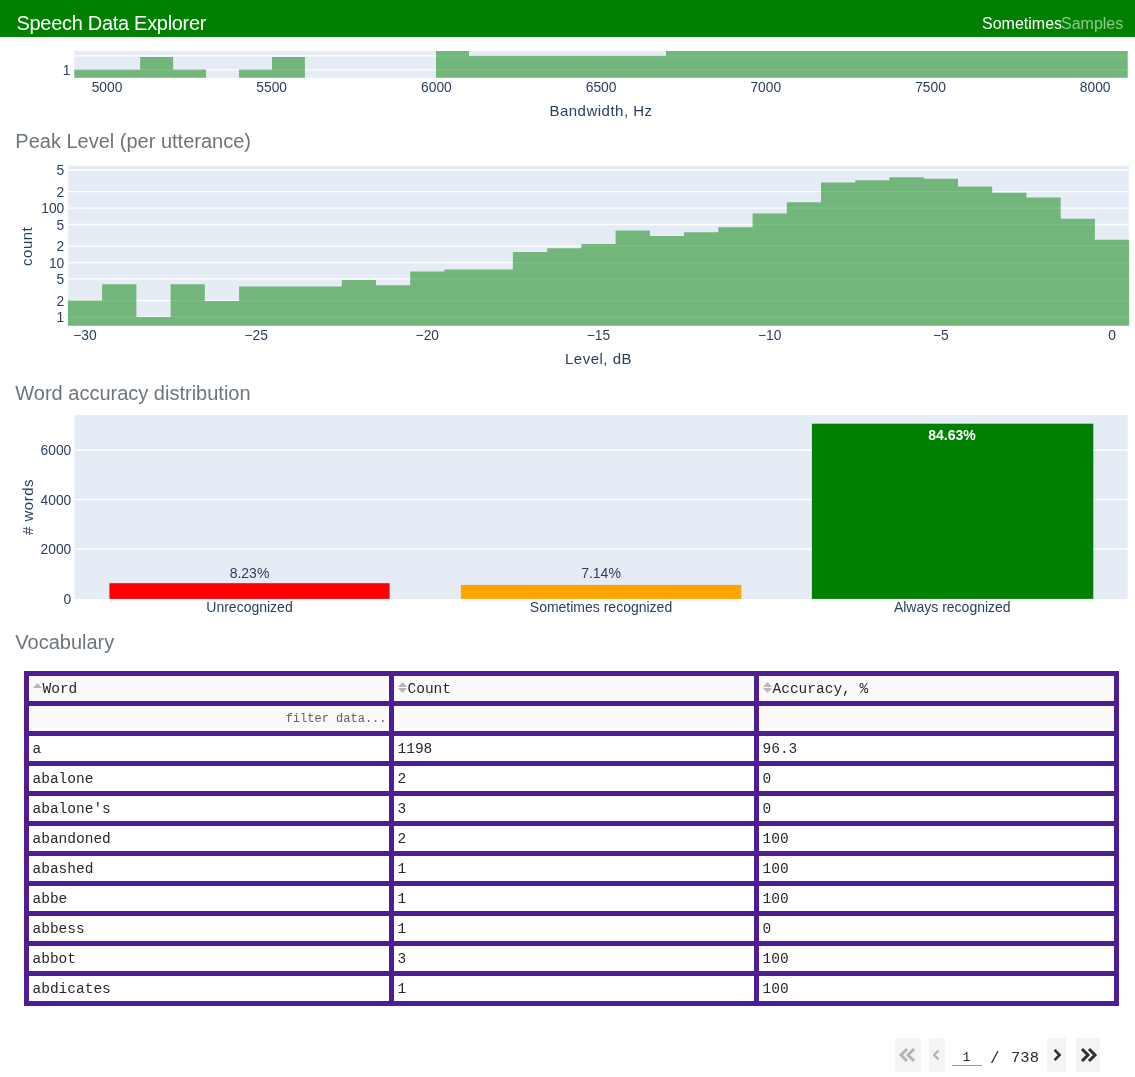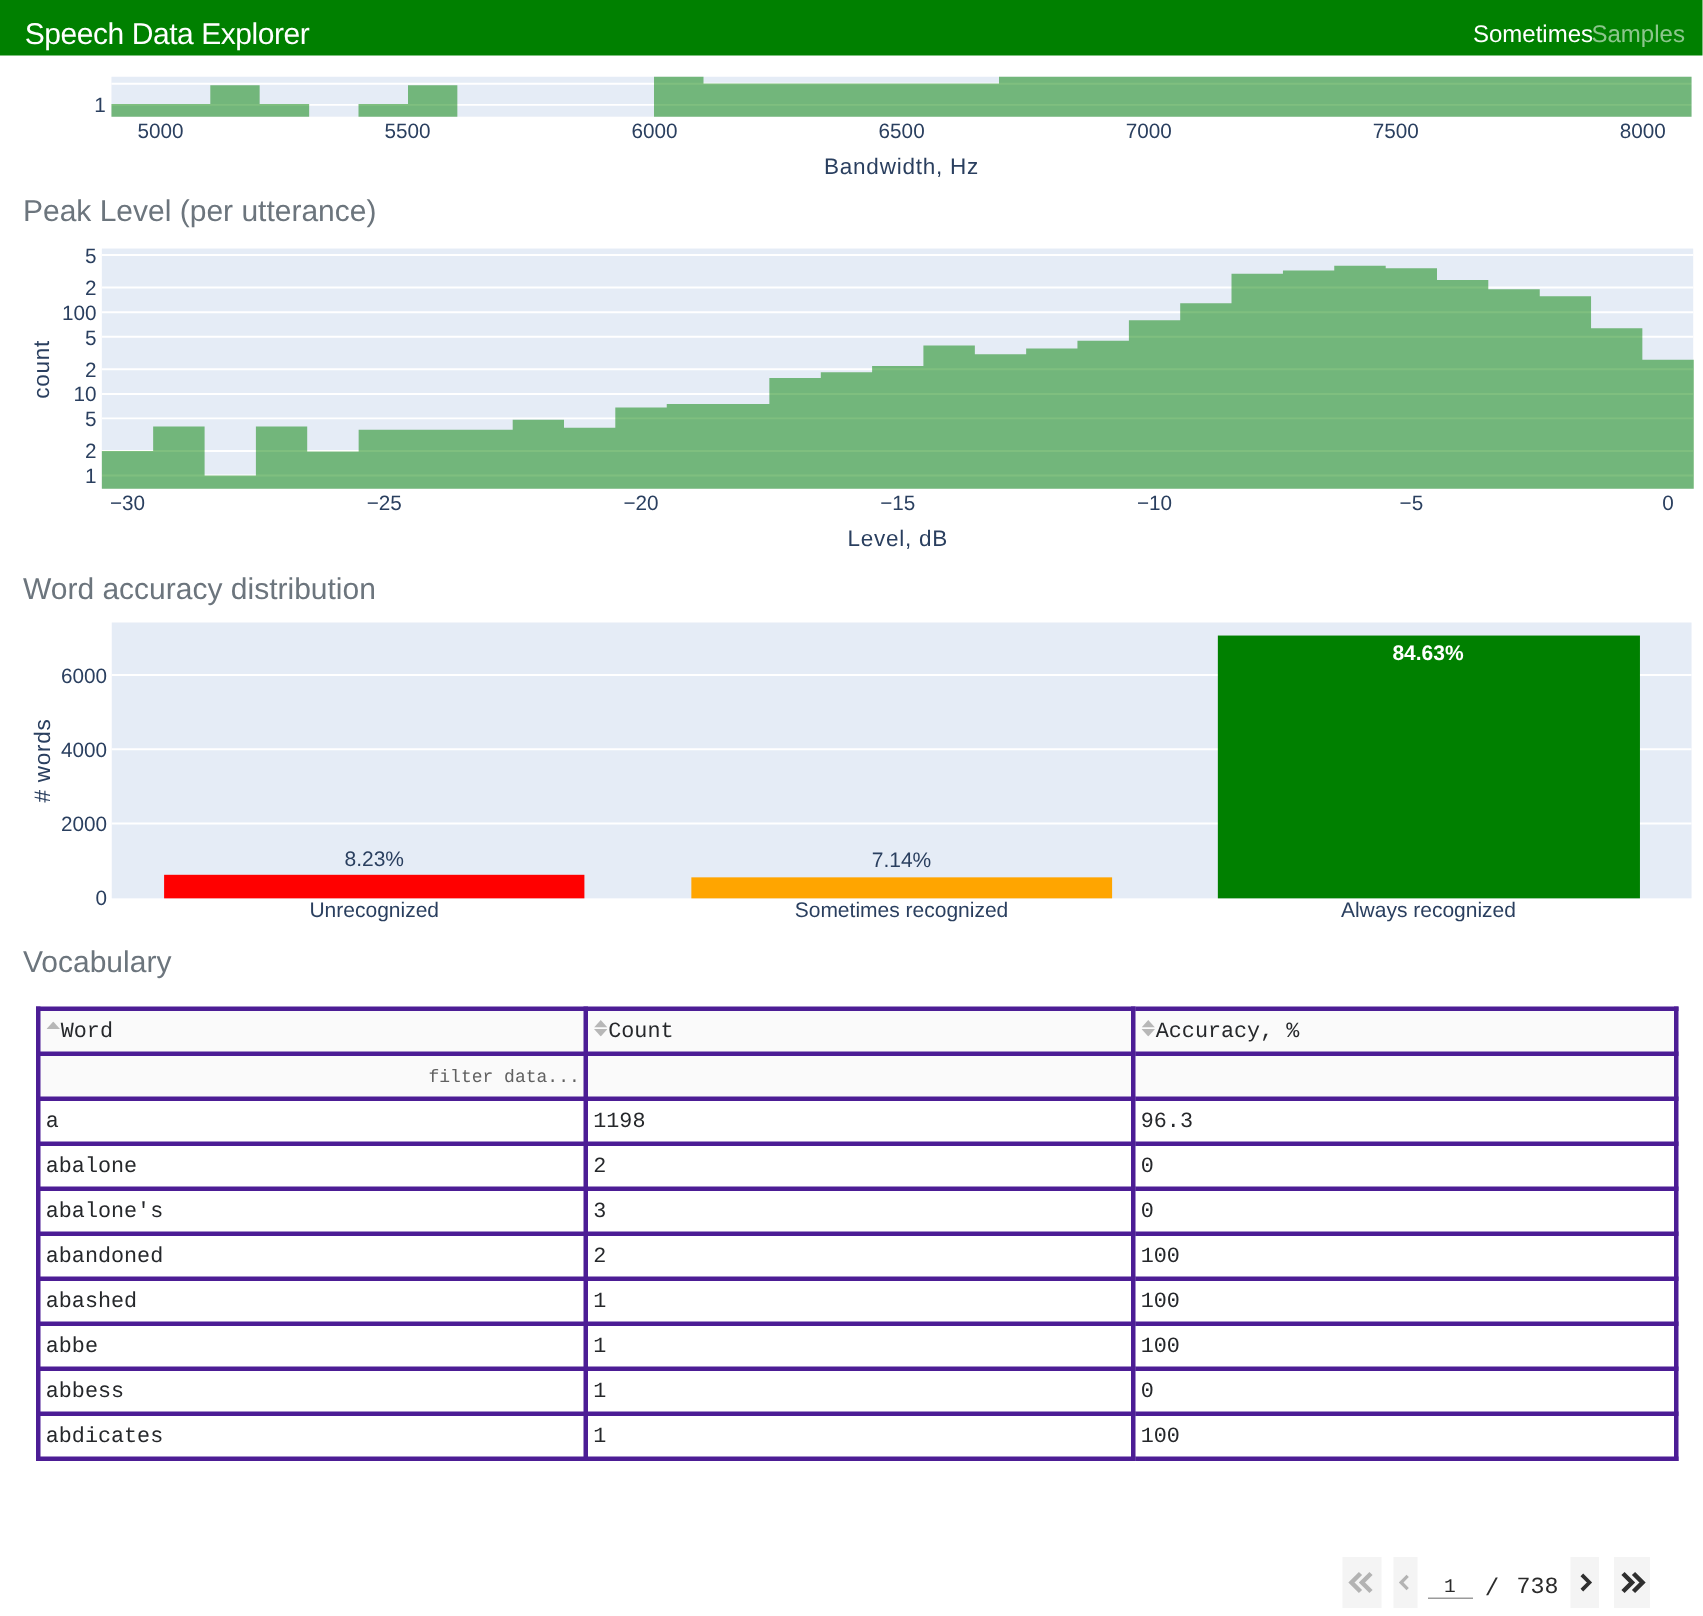--- a/index.html
+++ b/index.html
@@ -4,21 +4,21 @@
 * { margin:0; padding:0; box-sizing:border-box; }
 html,body { width:1135px; height:1077px; background:#fff; overflow:hidden;
   font-family:"Liberation Sans", sans-serif; }
 .abs { position:absolute; }
 .nav { position:absolute; left:0; top:0; width:1135px; height:37px; background:#008000; }
 .brand { position:absolute; left:16.5px; top:7.5px; font-size:20px; color:#fff; line-height:31px; letter-spacing:-0.3px; }
 .nlink { position:absolute; top:12px; font-size:16px; line-height:24px; }
 h5.sec { position:absolute; left:15.3px; font-size:20px; font-weight:500; color:#6c757d; line-height:24px; }
 table.vocab { position:absolute; left:24px; top:671px; width:1095px; border-collapse:collapse;
   table-layout:fixed; font-family:"Liberation Mono",monospace; font-size:14.5px; color:#26282b; }
-table.vocab td { border:3px solid #4c1d95; padding:0 0 0 3.5px; height:30px; vertical-align:middle; }
+table.vocab td { border:5px solid #4c1d95; padding:0 0 0 3.5px; height:30px; vertical-align:middle; }
 tr.hrow td { background:#fafafa; }
 tr.frow td { background:#fafafa;margin-top:14px; }
 .sorticon { display:inline-block; vertical-align:middle; margin-right:1px; margin-top:-2px; }
 .filt { display:block; text-align:right; padding-right:2.5px; color:#616161; font-size:12px; }
 .pbtn { background:#f4f4f4; display:flex; align-items:center; }
 </style></head>
 <body>
 <div class="nav">
   <span class="brand">Speech Data Explorer</span>
   <span class="nlink" style="left:982px;color:#ffffff">Sometimes</span>
@@ -153,20 +153,25 @@
         <td>abbe</td>
         <td>1</td>
         <td>100</td>
       </tr>
       <tr class="drow">
         <td>abbess</td>
         <td>1</td>
         <td>0</td>
       </tr>
       <tr class="drow">
+        <td>abbot</td>
+        <td>3</td>
+        <td>100</td>
+      </tr>
+      <tr class="drow">
         <td>abdicates</td>
         <td>1</td>
         <td>100</td>
       </tr>
     </tbody>
   </table>
 
 <div class="abs pbtn" style="left:895px;top:1037.5px;width:25.5px;height:34.5px">
     <svg width="22" height="20" viewBox="0 0 22 20" style="display:block;margin:auto">
       <path d="M10 4 L4 10 L10 16 M17 4 L11 10 L17 16" stroke="#b3b3b3" stroke-width="3" fill="none" stroke-linecap="butt"></path>

